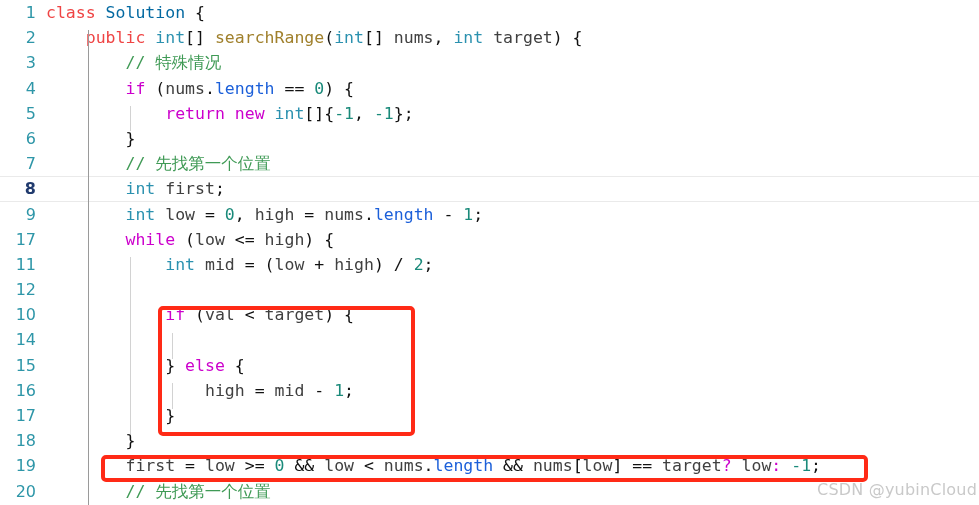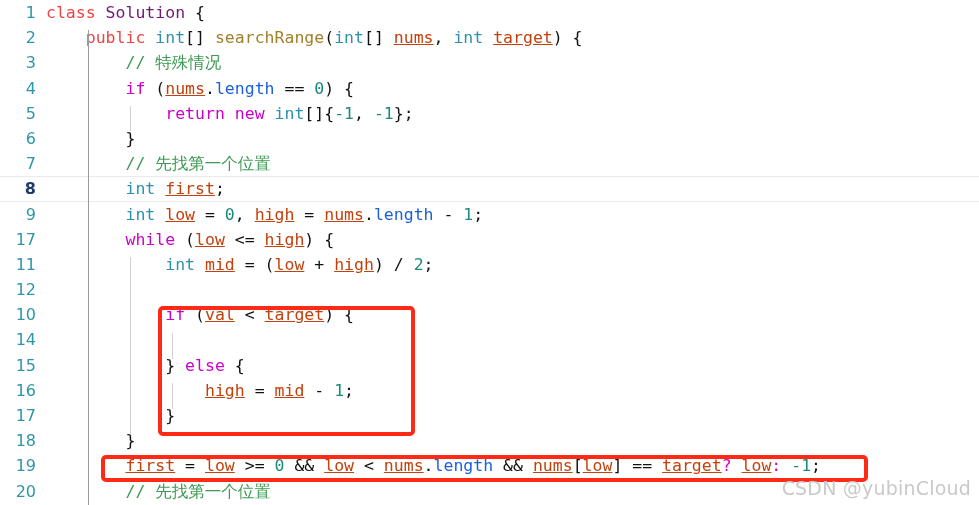--- a/index.html
+++ b/index.html
@@ -56,23 +56,23 @@
   .code-text {
     position: absolute;
     left: 46px;
     top: 0;
   }
 
   
   .kw      { color: #ef4444; }          
   .kw2     { color: #cc00cc; text-align: right; }          
   .type    { color: #2b91af; }          
-  .cls     { color: #701a75; }          
+  .cls     { color: #0369a1; }          
   .fn      { color: #a0802c; }          
-  .ident   { color: #c2410c; text-decoration: underline; }          
+  .ident   { color: #404040; }          
   .num     { color: #1a8a7a; }          
   .cmt     { color: #3f9a55; }          
   .fld     { color: #1b5fd9; }          
   .punct   { color: #111111; }          
   .q       { color: #cc00cc; }          
 
   
   .guide {
     position: absolute;
     width: 1px;
@@ -85,24 +85,24 @@
   
   .redbox {
     position: absolute;
     border: 4px solid #ff2a16;
     border-radius: 5px;
     box-sizing: border-box;
     pointer-events: none;
   }
   .watermark {
     position: absolute;
-    right: 8px;
+    right: 2px;
     bottom: 6px;
     color: #c9c9c9;
-    font-size: 19px;
+    font-size: 16px;
     font-family: "DejaVu Sans", "Liberation Sans", sans-serif;
     letter-spacing: 0.2px;
   }
 </style>
 </head>
 <body>
 
 <div class="editor">
 
   <div class="code-area">

